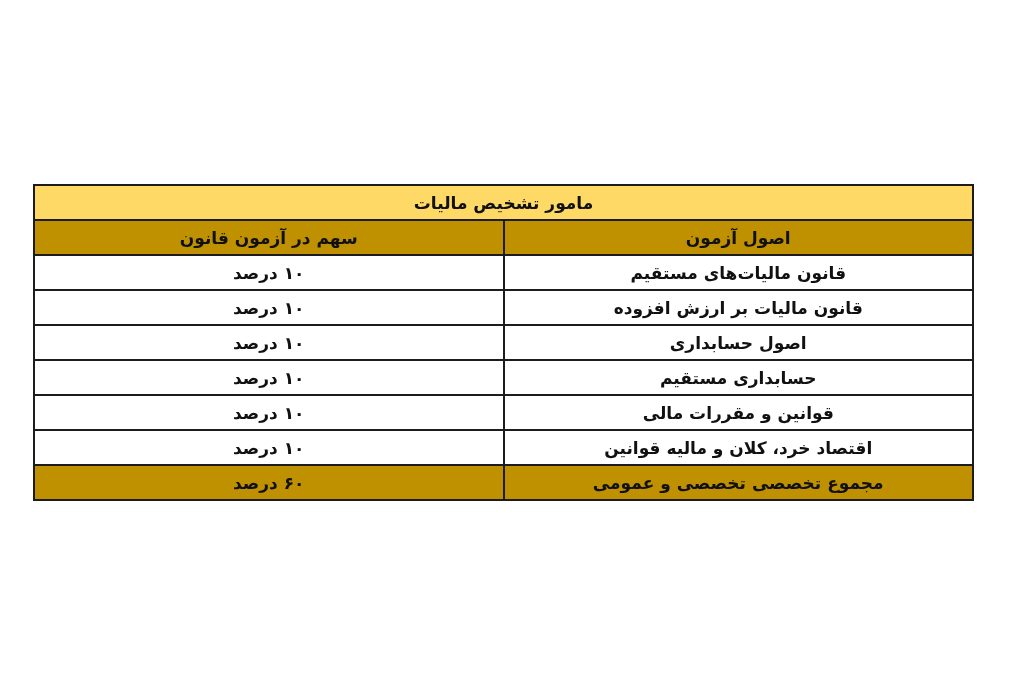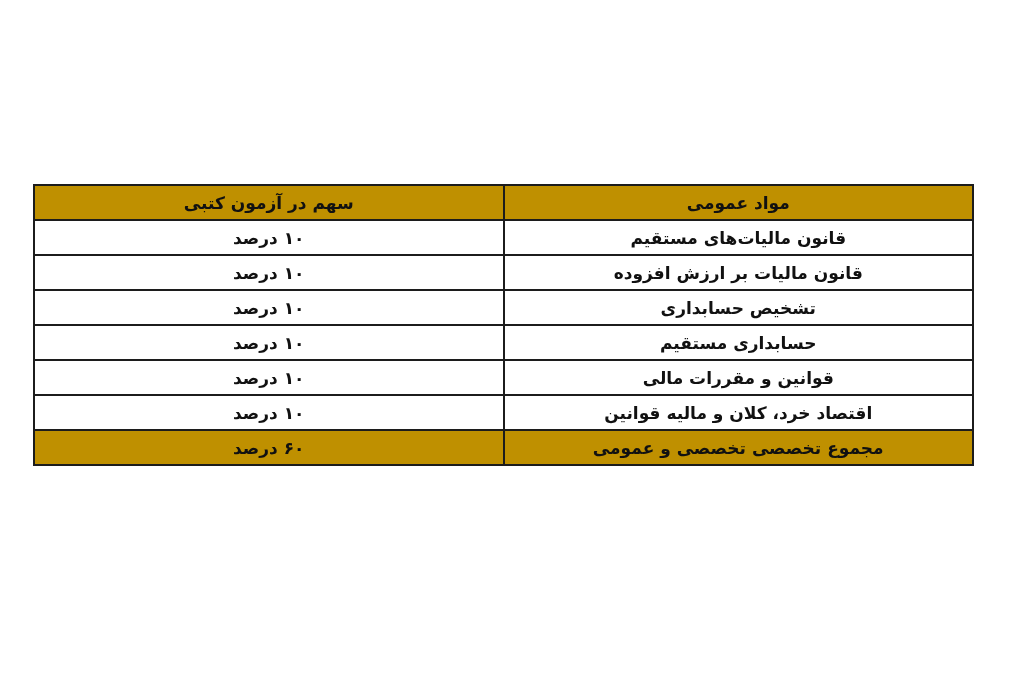--- a/index.html
+++ b/index.html
@@ -45,34 +45,37 @@
   .data-row td {
     background: #ffffff;
   }
 </style>
 </head>
 <body>
 
 <div class="page">
   <table class="exam-table">
     <tbody>
+      <tr class="title-row">
+        <td colspan="2">مامور تشخیص مالیات</td>
+      </tr>
       <tr class="header-row">
-        <td>مواد عمومی</td>
-        <td>سهم در آزمون کتبی</td>
+        <td>اصول آزمون</td>
+        <td>سهم در آزمون قانون</td>
       </tr>
       <tr class="data-row">
         <td>قانون مالیات‌های مستقیم</td>
         <td>۱۰ درصد</td>
       </tr>
       <tr class="data-row">
         <td>قانون مالیات بر ارزش افزوده</td>
         <td>۱۰ درصد</td>
       </tr>
       <tr class="data-row">
-        <td>تشخیص حسابداری</td>
+        <td>اصول حسابداری</td>
         <td>۱۰ درصد</td>
       </tr>
       <tr class="data-row">
         <td>حسابداری مستقیم</td>
         <td>۱۰ درصد</td>
       </tr>
       <tr class="data-row">
         <td>قوانین و مقررات مالی</td>
         <td>۱۰ درصد</td>
       </tr>

